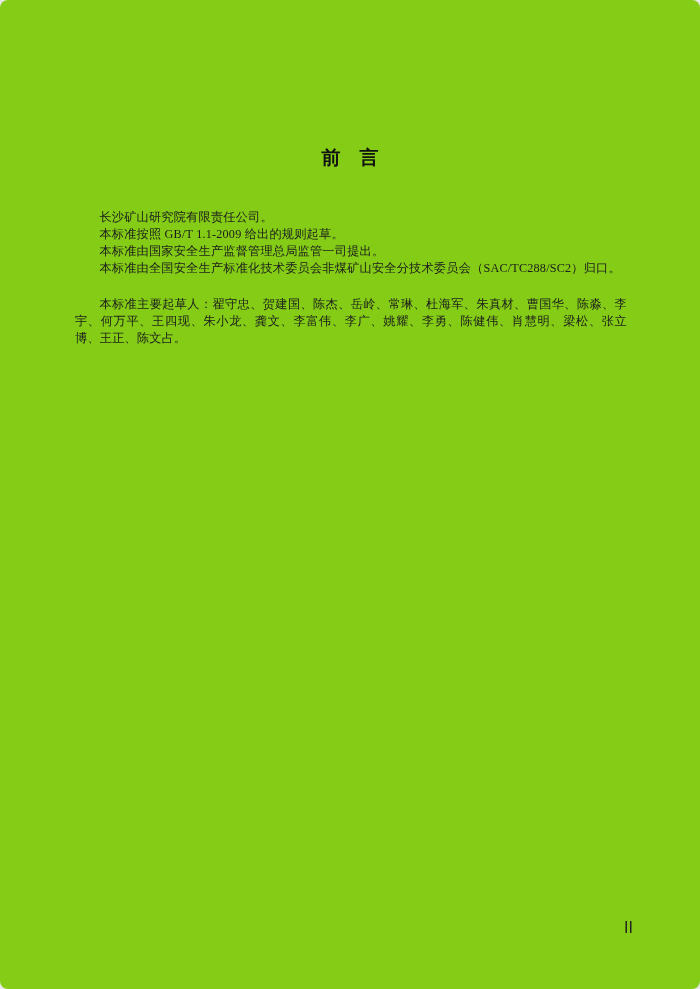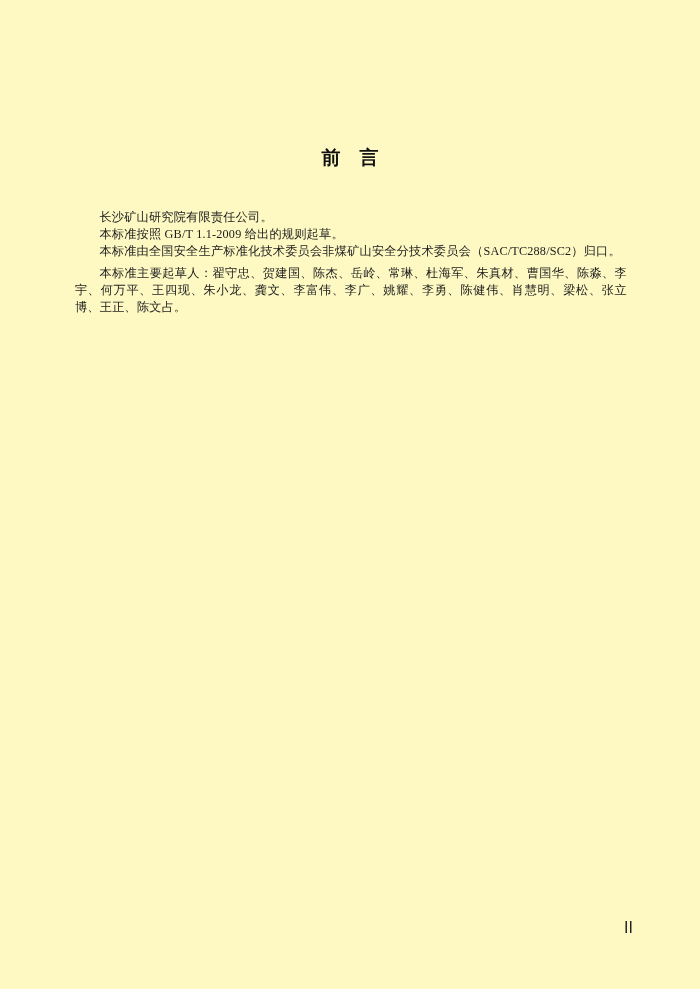--- a/index.html
+++ b/index.html
@@ -5,24 +5,25 @@
   html, body {
     margin: 0;
     padding: 0;
     background: #e8e8e8;
   }
   .page {
     position: relative;
     width: 700px;
     height: 989px;
     margin: 0 auto;
-    background: #fef9c3;
+    background: #84cc16;
     color: #1c1c1c;
     font-family: "Liberation Serif", serif;
     overflow: hidden;
+    border-radius: 8px;
   }
   .doc-title {
     position: absolute;
     top: 146px;
     left: 0;
     width: 100%;
     margin: 0;
     text-align: center;
     font-family: "Liberation Sans", sans-serif;
     font-weight: 700;
@@ -39,40 +40,41 @@
   .para {
     margin: 0;
     font-size: 12.2px;
     line-height: 17px;
     text-align: justify;
     text-justify: inter-ideograph;
     text-indent: 2em;
     letter-spacing: 0.2px;
   }
   .para-gap-sm { margin-top: 3px; }
-  .para-gap-md { margin-top: 5px; }
+  .para-gap-md { margin-top: 19px; }
   .page-number {
     position: absolute;
     top: 920px;
     left: 624px;
     font-size: 16px;
     line-height: 16px;
     color: #222;
     font-family: Liberation Sans, sans-serif;
   }
 </style>
 </head>
 <body>
 
 <div class="page">
 
   <h1 class="doc-title">前　言</h1>
 
   <div class="doc-body">
     <p class="para">长沙矿山研究院有限责任公司。</p>
     <p class="para">本标准按照 GB/T 1.1-2009 给出的规则起草。</p>
+    <p class="para">本标准由国家安全生产监督管理总局监管一司提出。</p>
     <p class="para">本标准由全国安全生产标准化技术委员会非煤矿山安全分技术委员会（SAC/TC288/SC2）归口。</p>
     <p class="para para-gap-md">本标准主要起草人：翟守忠、贺建国、陈杰、岳岭、常琳、杜海军、朱真材、曹国华、陈淼、李宇、何万平、王四现、朱小龙、龚文、李富伟、李广、姚耀、李勇、陈健伟、肖慧明、梁松、张立博、王正、陈文占。</p>
   </div>
 
   <div class="page-number">II</div>
 
 </div>
 
 </body></html>

